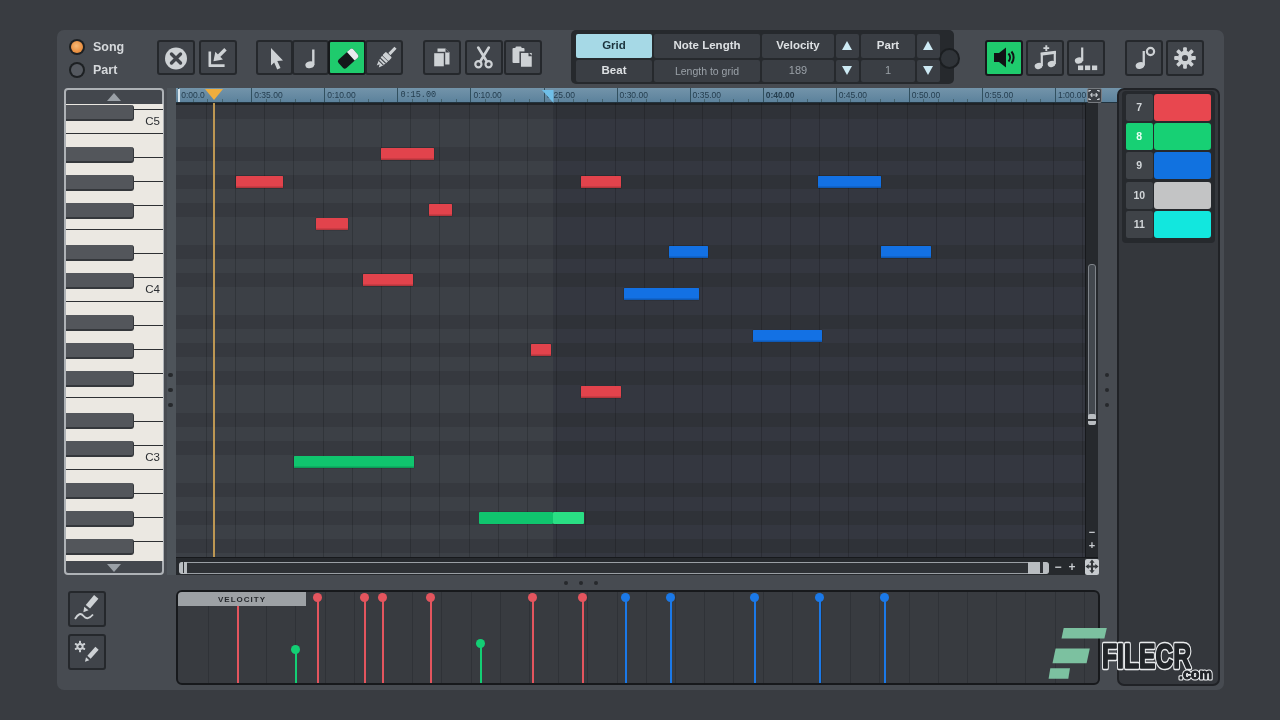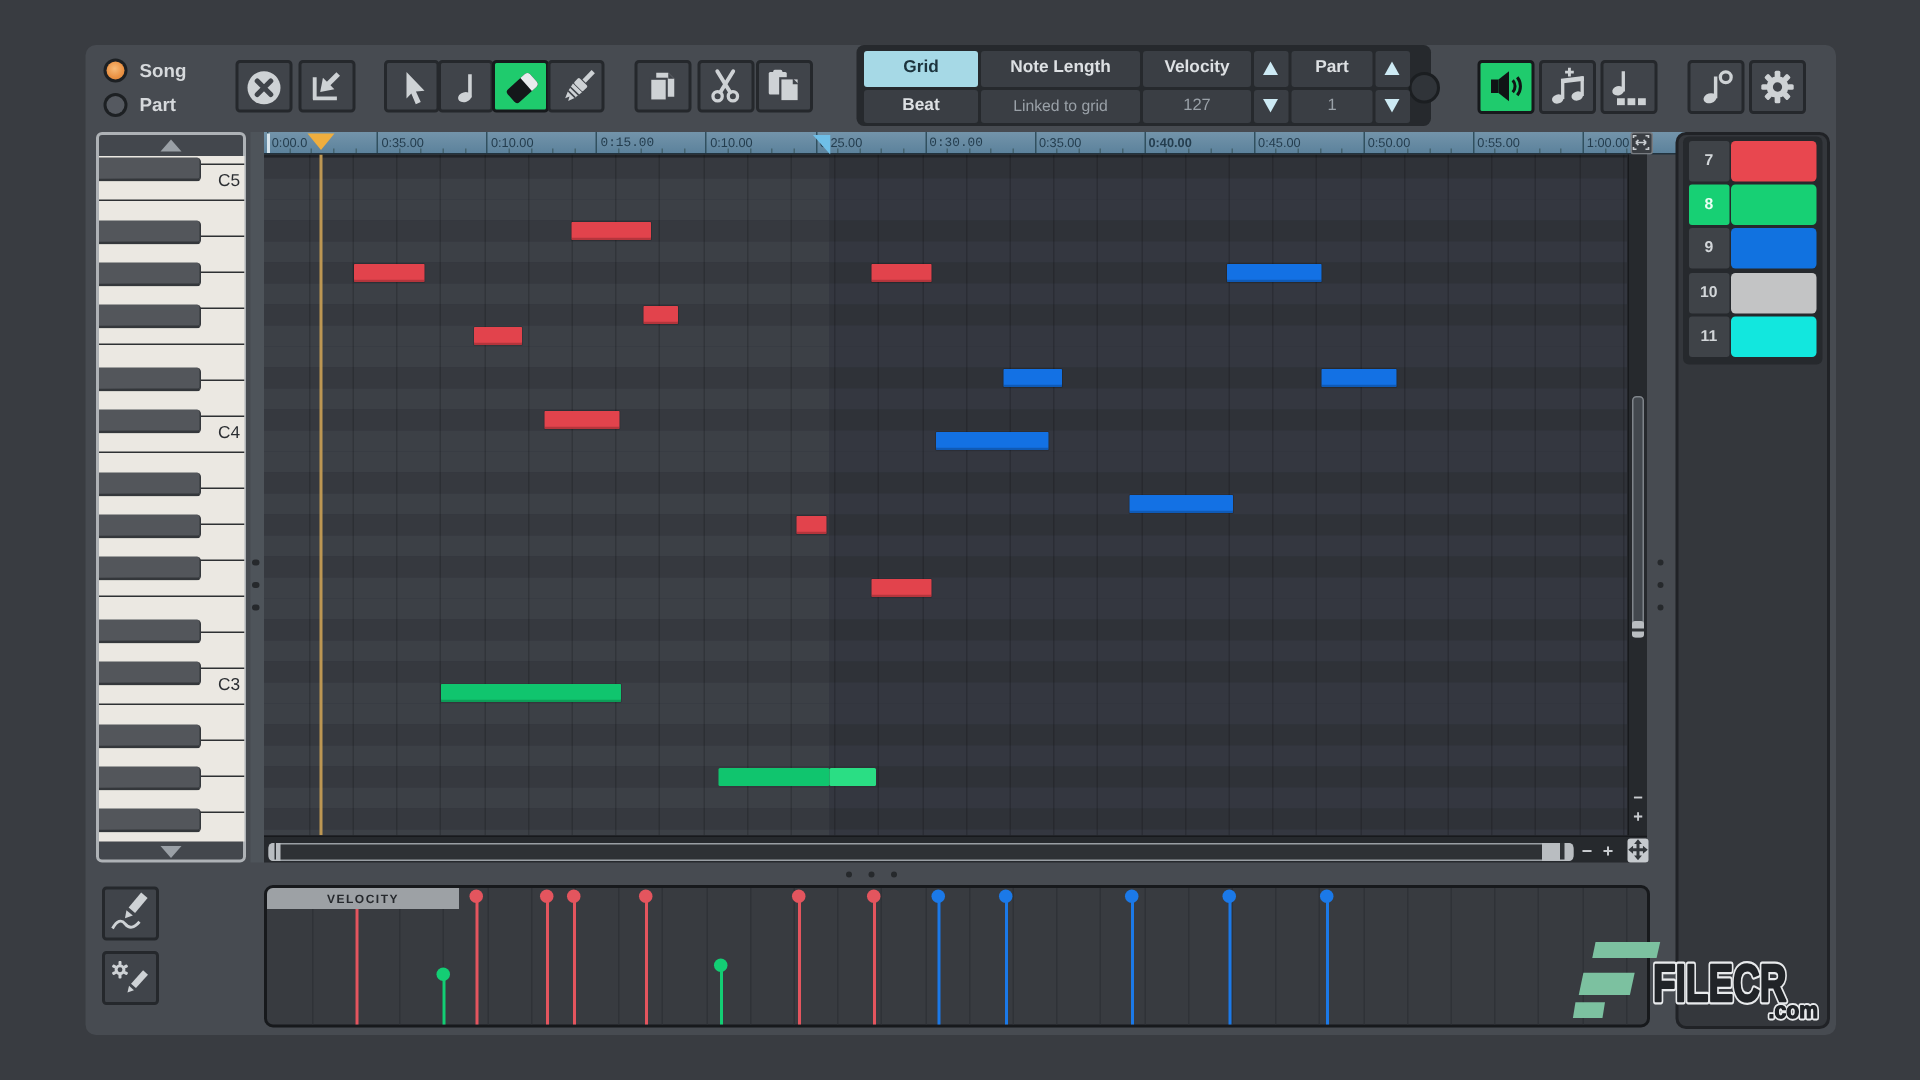--- a/index.html
+++ b/index.html
@@ -94,22 +94,22 @@
 <div class="ab" style="left:654px;top:60px;width:106px;height:21.5px;background:#3a3e44;border-radius:2px;"></div>
 <div class="ab" style="left:762px;top:60px;width:72px;height:21.5px;background:#3a3e44;border-radius:2px;"></div>
 <div class="ab" style="left:836px;top:60px;width:23px;height:21.5px;background:#3a3e44;border-radius:2px;"></div>
 <div class="ab" style="left:861px;top:60px;width:54px;height:21.5px;background:#3a3e44;border-radius:2px;"></div>
 <div class="ab" style="left:917px;top:60px;width:23px;height:21.5px;background:#3a3e44;border-radius:2px;"></div>
 <div class="txt" style="left:576px;top:39px;width:76px;text-align:center;font-size:11.5px;font-weight:bold;color:#1c333d;">Grid</div>
 <div class="txt" style="left:654px;top:39px;width:106px;text-align:center;font-size:11.5px;font-weight:bold;color:#dde0e3;">Note Length</div>
 <div class="txt" style="left:762px;top:39px;width:72px;text-align:center;font-size:11.5px;font-weight:bold;color:#dde0e3;">Velocity</div>
 <div class="txt" style="left:861px;top:39px;width:54px;text-align:center;font-size:11.5px;font-weight:bold;color:#dde0e3;">Part</div>
 <div class="txt" style="left:576px;top:63.5px;width:76px;text-align:center;font-size:11.5px;font-weight:bold;color:#dde0e3;">Beat</div>
-<div class="txt" style="left:654px;top:64.5px;width:106px;text-align:center;font-size:10.5px;font-weight:normal;color:#9aa1a8;">Linked to grid</div>
-<div class="txt" style="left:762px;top:64px;width:72px;text-align:center;font-size:11px;font-weight:normal;color:#9aa1a8;">127</div>
+<div class="txt" style="left:654px;top:64.5px;width:106px;text-align:center;font-size:10.5px;font-weight:normal;color:#9aa1a8;">Length to grid</div>
+<div class="txt" style="left:762px;top:64px;width:72px;text-align:center;font-size:11px;font-weight:normal;color:#9aa1a8;">189</div>
 <div class="txt" style="left:861px;top:64px;width:54px;text-align:center;font-size:11px;font-weight:normal;color:#9aa1a8;">1</div>
 <div class="ab" style="left:842.0px;top:41.0px;width:0;height:0;border-left:5.5px solid transparent;border-right:5.5px solid transparent;border-bottom:9px solid #cdeaf4;"></div>
 <div class="ab" style="left:923.0px;top:41.0px;width:0;height:0;border-left:5.5px solid transparent;border-right:5.5px solid transparent;border-bottom:9px solid #cdeaf4;"></div>
 <div class="ab" style="left:842.0px;top:66.0px;width:0;height:0;border-left:5.5px solid transparent;border-right:5.5px solid transparent;border-top:9px solid #cdeaf4;"></div>
 <div class="ab" style="left:923.0px;top:66.0px;width:0;height:0;border-left:5.5px solid transparent;border-right:5.5px solid transparent;border-top:9px solid #cdeaf4;"></div>
 <div class="btn" style="left:985px;top:40px;width:38px;height:36px;background:#1fcb6d;border-color:#17191c;">
     <svg width="34" height="31" viewBox="0 0 34 31">
       <rect x="7" y="11" width="5" height="9" fill="#101315"></rect>
       <path d="M12 11 L19 5.5 V25.5 L12 20 Z" fill="#101315"></path>
       <path d="M21.5 11.5 a6 6 0 0 1 0 8" fill="none" stroke="#101315" stroke-width="2"></path>
@@ -271,21 +271,21 @@
 <div class="ab" style="left:864.31px;top:11px;width:1px;height:4px;background:#44636f;"></div>
 <div class="ab" style="left:878.92px;top:0;width:1px;height:15px;background:#31505f;"></div>
 <div class="ab" style="left:893.53px;top:11px;width:1px;height:4px;background:#44636f;"></div>
 <div class="ab" style="left:908.14px;top:11px;width:1px;height:4px;background:#44636f;"></div>
 <div class="txt" style="left:5.20px;top:2px;font-size:8.5px;color:#243d4e;">0:00.0</div>
 <div class="txt" style="left:78.26px;top:2px;font-size:8.5px;color:#243d4e;">0:35.00</div>
 <div class="txt" style="left:151.32px;top:2px;font-size:8.5px;color:#243d4e;">0:10.00</div>
 <div class="txt" style="left:224.38px;top:2px;font-size:8.5px;color:#243d4e;font-family:Liberation Mono, monospace;">0:15.00</div>
 <div class="txt" style="left:297.44px;top:2px;font-size:8.5px;color:#243d4e;">0:10.00</div>
 <div class="txt" style="left:370.50px;top:2px;font-size:8.5px;color:#243d4e;">0:25.00</div>
-<div class="txt" style="left:443.56px;top:2px;font-size:8.5px;color:#243d4e;font-family:Liberation Mono, monospace;">0:30.00</div>
+<div class="txt" style="left:443.56px;top:2px;font-size:8.5px;color:#243d4e;">0:30.00</div>
 <div class="txt" style="left:516.62px;top:2px;font-size:8.5px;color:#243d4e;">0:35.00</div>
 <div class="txt" style="left:589.68px;top:2px;font-size:8.5px;color:#243d4e;font-weight:bold;">0:40.00</div>
 <div class="txt" style="left:662.74px;top:2px;font-size:8.5px;color:#243d4e;">0:45.00</div>
 <div class="txt" style="left:735.80px;top:2px;font-size:8.5px;color:#243d4e;">0:50.00</div>
 <div class="txt" style="left:808.86px;top:2px;font-size:8.5px;color:#243d4e;">0:55.00</div>
 <div class="txt" style="left:881.92px;top:2px;font-size:8.5px;color:#243d4e;">1:00.00</div>
 <div class="ab" style="left:2px;top:1px;width:2px;height:13px;background:#d7e4ec;"></div>
 </div>
 <div class="ab" style="left:204.5px;top:89px;width:0;height:0;border-left:9px solid transparent;border-right:9px solid transparent;border-top:11.5px solid #efae3e;z-index:6;"></div>
 <div class="ab" style="left:541.5px;top:89.5px;width:12px;height:13.5px;background:#6fbfe8;clip-path:polygon(0 0,100% 0,100% 100%);z-index:6;"></div>

